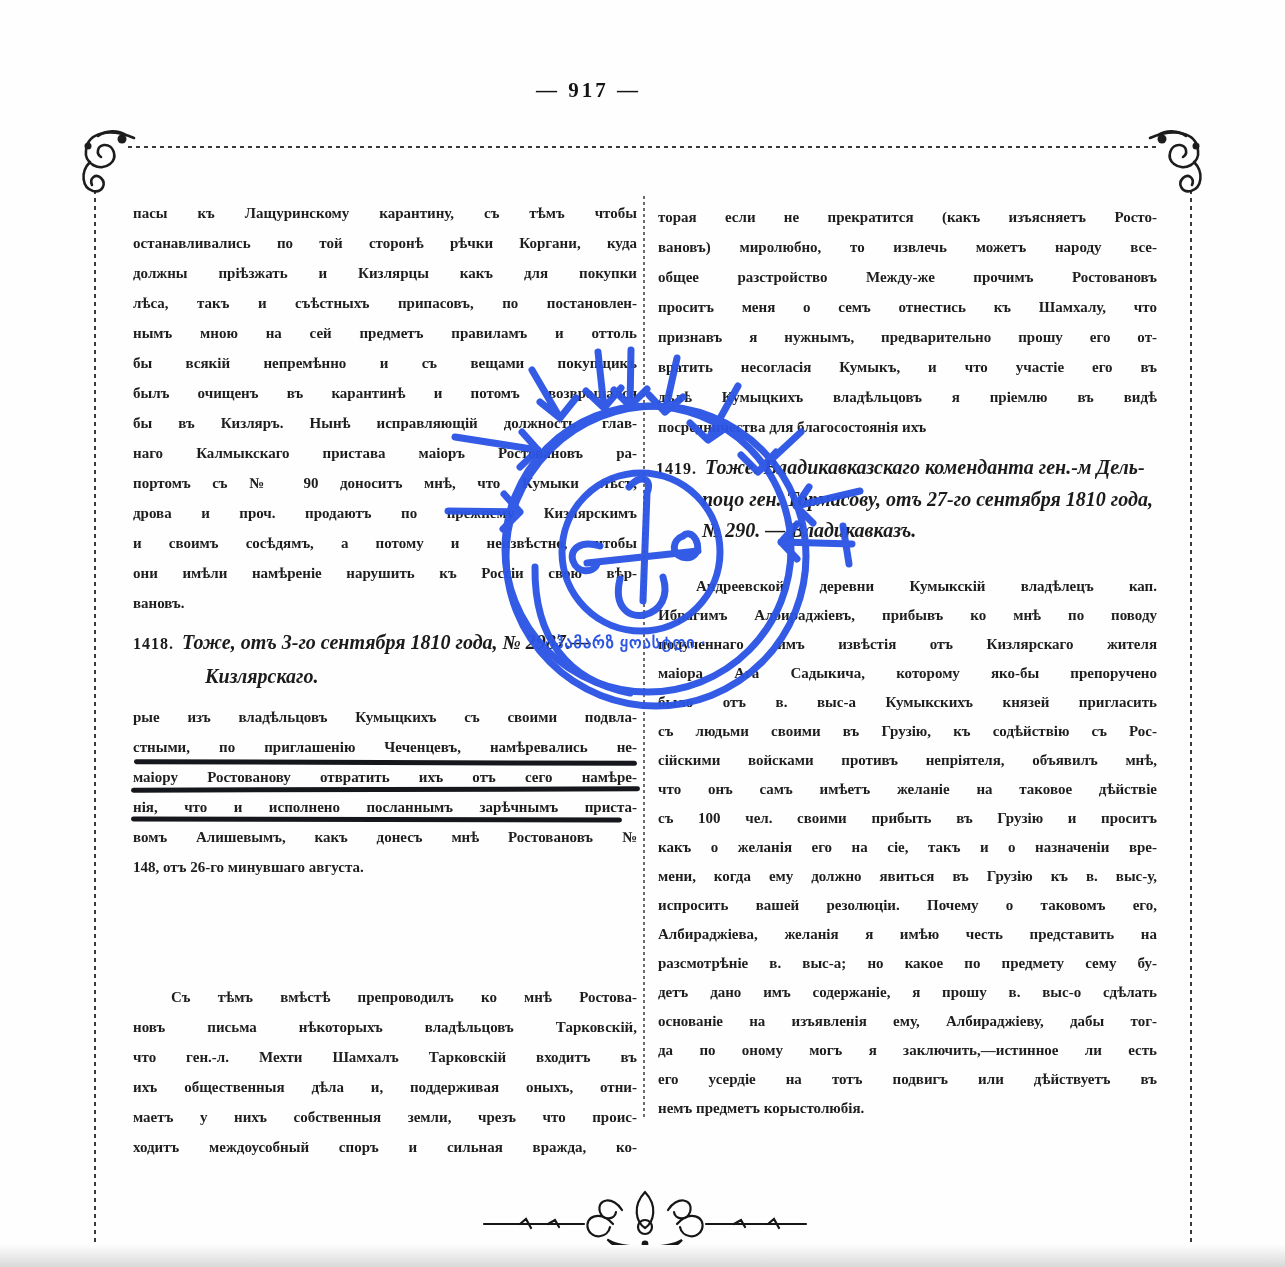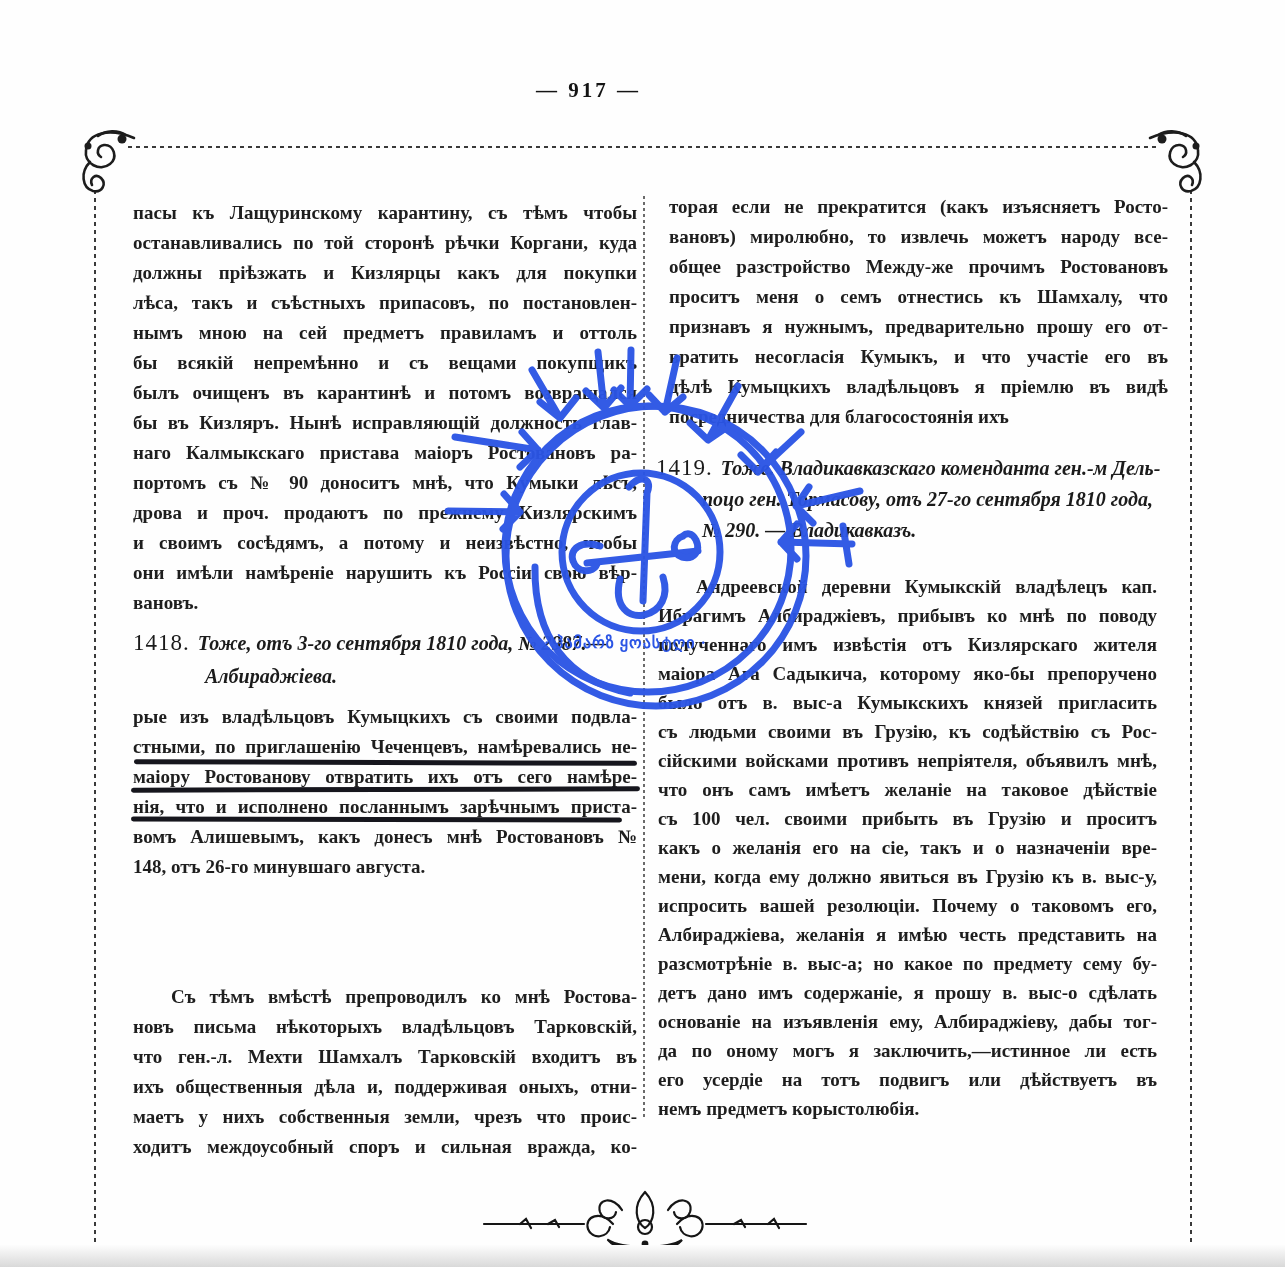--- a/index.html
+++ b/index.html
@@ -15,29 +15,29 @@
   .b-top{left:128px;top:146px;width:1028px;height:2px;
     background:repeating-linear-gradient(90deg,#3a3a3a 0 4px,transparent 4px 8px);}
   .b-left{left:94px;top:190px;width:2px;height:1077px;
     background:repeating-linear-gradient(180deg,#3a3a3a 0 4px,transparent 4px 8px);}
   .b-right{left:1190px;top:190px;width:2px;height:1077px;
     background:repeating-linear-gradient(180deg,#3a3a3a 0 4px,transparent 4px 8px);}
   .col-div{left:643px;top:196px;width:2px;height:922px;
     background:repeating-linear-gradient(180deg,#6a6a6a 0 3px,transparent 3px 6px);}
   
   .col{width:504px;color:#1e1e1e;}
-  .line{font-size:19px;line-height:30px;font-weight:700;
+  .line{font-size:15px;line-height:30px;font-weight:700;
     text-align:justify;text-align-last:justify;white-space:normal;height:30px;overflow:visible;}
   .line.lastln{text-align-last:left;}
   .line.ind{text-indent:38px;}
   .tight .line{line-height:29px;height:29px;}
   
   .entry{color:#1b1b1b;}
   .entry .hline{font-size:20px;line-height:33px;font-style:italic;font-weight:700;}
-  .entry .num{font-style:normal;font-weight:400;font-size:23px;letter-spacing:1px;padding-right:8px;}
+  .entry .num{font-style:normal;font-weight:700;font-size:16px;letter-spacing:1px;padding-right:8px;}
   .entry .hind{padding-left:72px;}
   .entry19 .hline{line-height:31px;}
   .entry19 .hind{padding-left:46px;}
   
   .uline{height:5px;border-radius:3px;background:#16161d;}
   
   .georgian{left:544px;top:633px;width:230px;color:#2b55e5;
     font-family:Liberation Serif, serif;font-size:16px;font-weight:700;
     letter-spacing:1px;z-index:40;}
   .doodle{left:440px;top:340px;z-index:30;}
@@ -90,42 +90,42 @@
   <div class="line">наго Калмыкскаго пристава маіоръ Ростовановъ ра-</div>
   <div class="line">портомъ съ № 90 доноситъ мнѣ, что Кумыки лѣсъ,</div>
   <div class="line">дрова и проч. продаютъ по прежнему Кизлярскимъ</div>
   <div class="line">и своимъ сосѣдямъ, а потому и неизвѣстно, чтобы</div>
   <div class="line">они имѣли намѣреніе нарушить къ Россіи свою вѣр-</div>
   <div class="line lastln">вановъ.</div>
 </div>
 
 <div class="abs col entry" style="left:133px;top:626px;">
   <div class="hline"><span class="num">1418.</span><span>Тоже, отъ 3-го сентября 1810 года, № 2987.—</span></div>
-  <div class="hline hind">Албираджіева.</div>
+  <div class="hline hind">Кизлярскаго.</div>
 </div>
 
 <div class="abs col" style="left:133px;top:702px;">
   <div class="line">рые изъ владѣльцовъ Кумыцкихъ съ своими подвла-</div>
   <div class="line">стными, по приглашенію Чеченцевъ, намѣревались не-</div>
   <div class="line">маіору Ростованову отвратить ихъ отъ сего намѣре-</div>
   <div class="line">нія, что и исполнено посланнымъ зарѣчнымъ приста-</div>
   <div class="line">вомъ Алишевымъ, какъ донесъ мнѣ Ростовановъ №</div>
   <div class="line lastln">148, отъ 26-го минувшаго августа.</div>
 </div>
 
 <div class="abs col" style="left:133px;top:942px;margin-top:40px;">
   <div class="line ind">Съ тѣмъ вмѣстѣ препроводилъ ко мнѣ Ростова-</div>
   <div class="line">новъ письма нѣкоторыхъ владѣльцовъ Тарковскій,</div>
   <div class="line">что ген.-л. Мехти Шамхалъ Тарковскій входитъ въ</div>
   <div class="line">ихъ общественныя дѣла и, поддерживая оныхъ, отни-</div>
   <div class="line">маетъ у нихъ собственныя земли, чрезъ что проис-</div>
   <div class="line">ходитъ междоусобный споръ и сильная вражда, ко-</div>
 </div>
 
-<div class="abs col" style="left:658px;top:192px;width:499px;margin-left:11px;">
+<div class="abs col" style="left:658px;top:202px;width:499px;">
   <div class="line">торая если не прекратится (какъ изъясняетъ Росто-</div>
   <div class="line">вановъ) миролюбно, то извлечь можетъ народу все-</div>
   <div class="line">общее разстройство Между-же прочимъ Ростовановъ</div>
   <div class="line">проситъ меня о семъ отнестись къ Шамхалу, что</div>
   <div class="line">признавъ я нужнымъ, предварительно прошу его от-</div>
   <div class="line">вратить несогласія Кумыкъ, и что участіе его въ</div>
   <div class="line">дѣлѣ Кумыцкихъ владѣльцовъ я пріемлю въ видѣ</div>
   <div class="line lastln">посредничества для благосостоянія ихъ</div>
 </div>
 

